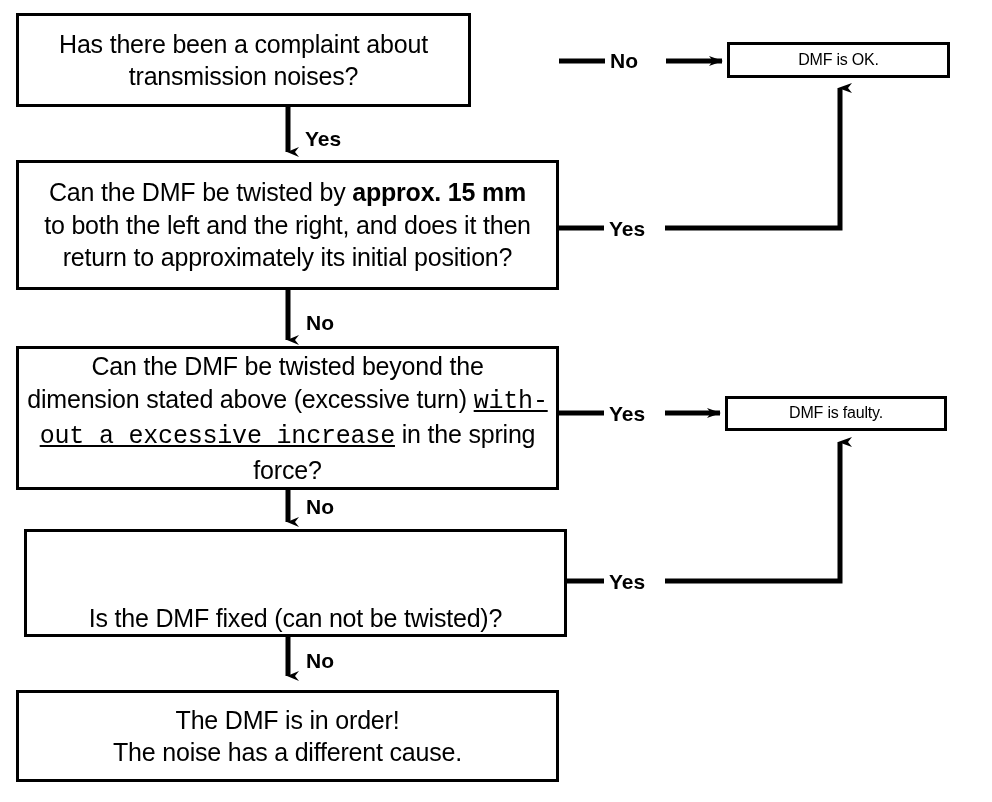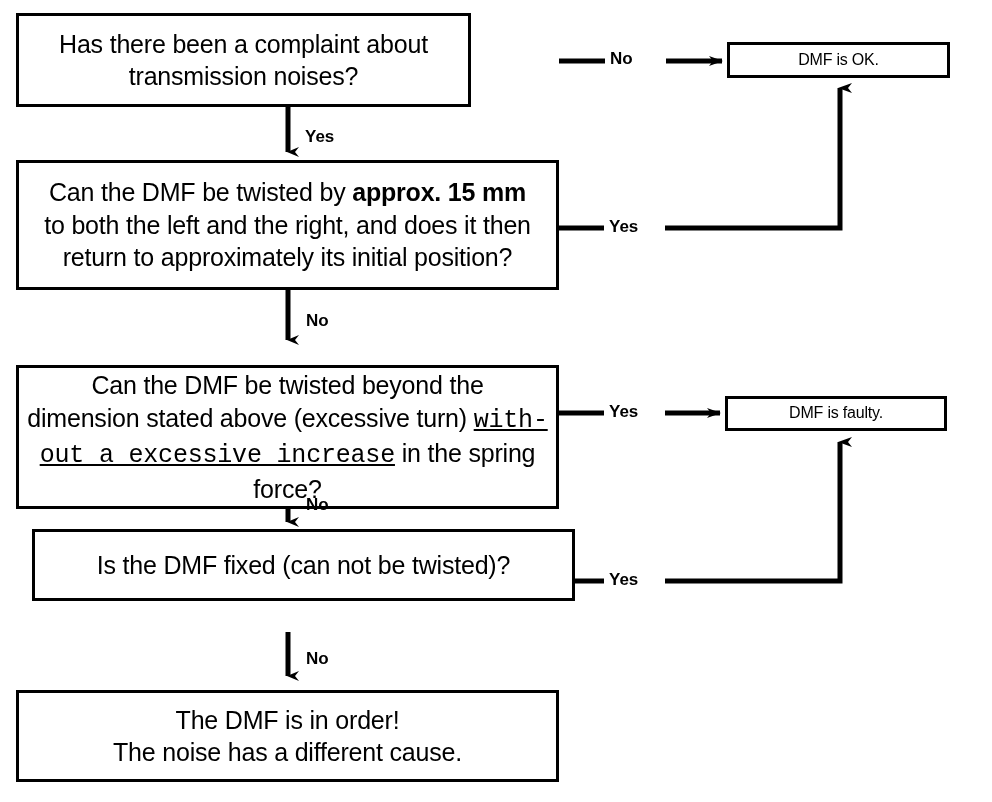--- a/index.html
+++ b/index.html
@@ -48,21 +48,21 @@
     font-size: 25px;
   }
   .terminal {
     border-width: 3px;
   }
   .terminal .txt {
     font-size: 16px;
   }
   .edge-label {
     position: absolute;
-    font-size: 17px;
+    font-size: 21px;
     font-weight: bold;
     letter-spacing: 0px;
     white-space: nowrap;
     line-height: 1;
   }
   .b { font-weight: bold; }
   .u { text-decoration: underline; font-family: Liberation Mono, monospace; }
 </style>
 </head>
 <body>
@@ -111,29 +111,29 @@
   </div>
 
   <div class="node decision" style="left:16px; top:160px; width:543px; height:130px;">
     <span class="txt">
       <span>Can the DMF be twisted by </span><span class="b">approx. 15 mm</span><br>
       <span>to both the left and the right, and does it then</span><br>
       <span>return to approximately its initial position?</span>
     </span>
   </div>
 
-  <div class="node decision" style="left:16px; top:365px; width:543px; height:144px;">
+  <div class="node decision" style="left:16px; top:346px; width:543px; height:144px;">
     <span class="txt">
       <span>Can the DMF be twisted beyond the</span><br>
       <span>dimension stated above (excessive turn) </span><span class="u">with-</span><br>
       <span class="u">out a excessive increase</span><span> in the spring force?</span>
     </span>
   </div>
 
-  <div class="node decision" style="left:32px; top:529px; width:543px; height:72px;">
+  <div class="node decision" style="left:24px; top:529px; width:543px; height:108px;align-items:flex-end;">
     <span class="txt">
       <span>Is the DMF fixed (can not be twisted)?</span>
     </span>
   </div>
 
   <div class="node decision" style="left:16px; top:683px; width:543px; height:92px;margin-top:7px;">
     <span class="txt">
       <span>The DMF is in order!</span><br>
       <span>The noise has a different cause.</span>
     </span>

